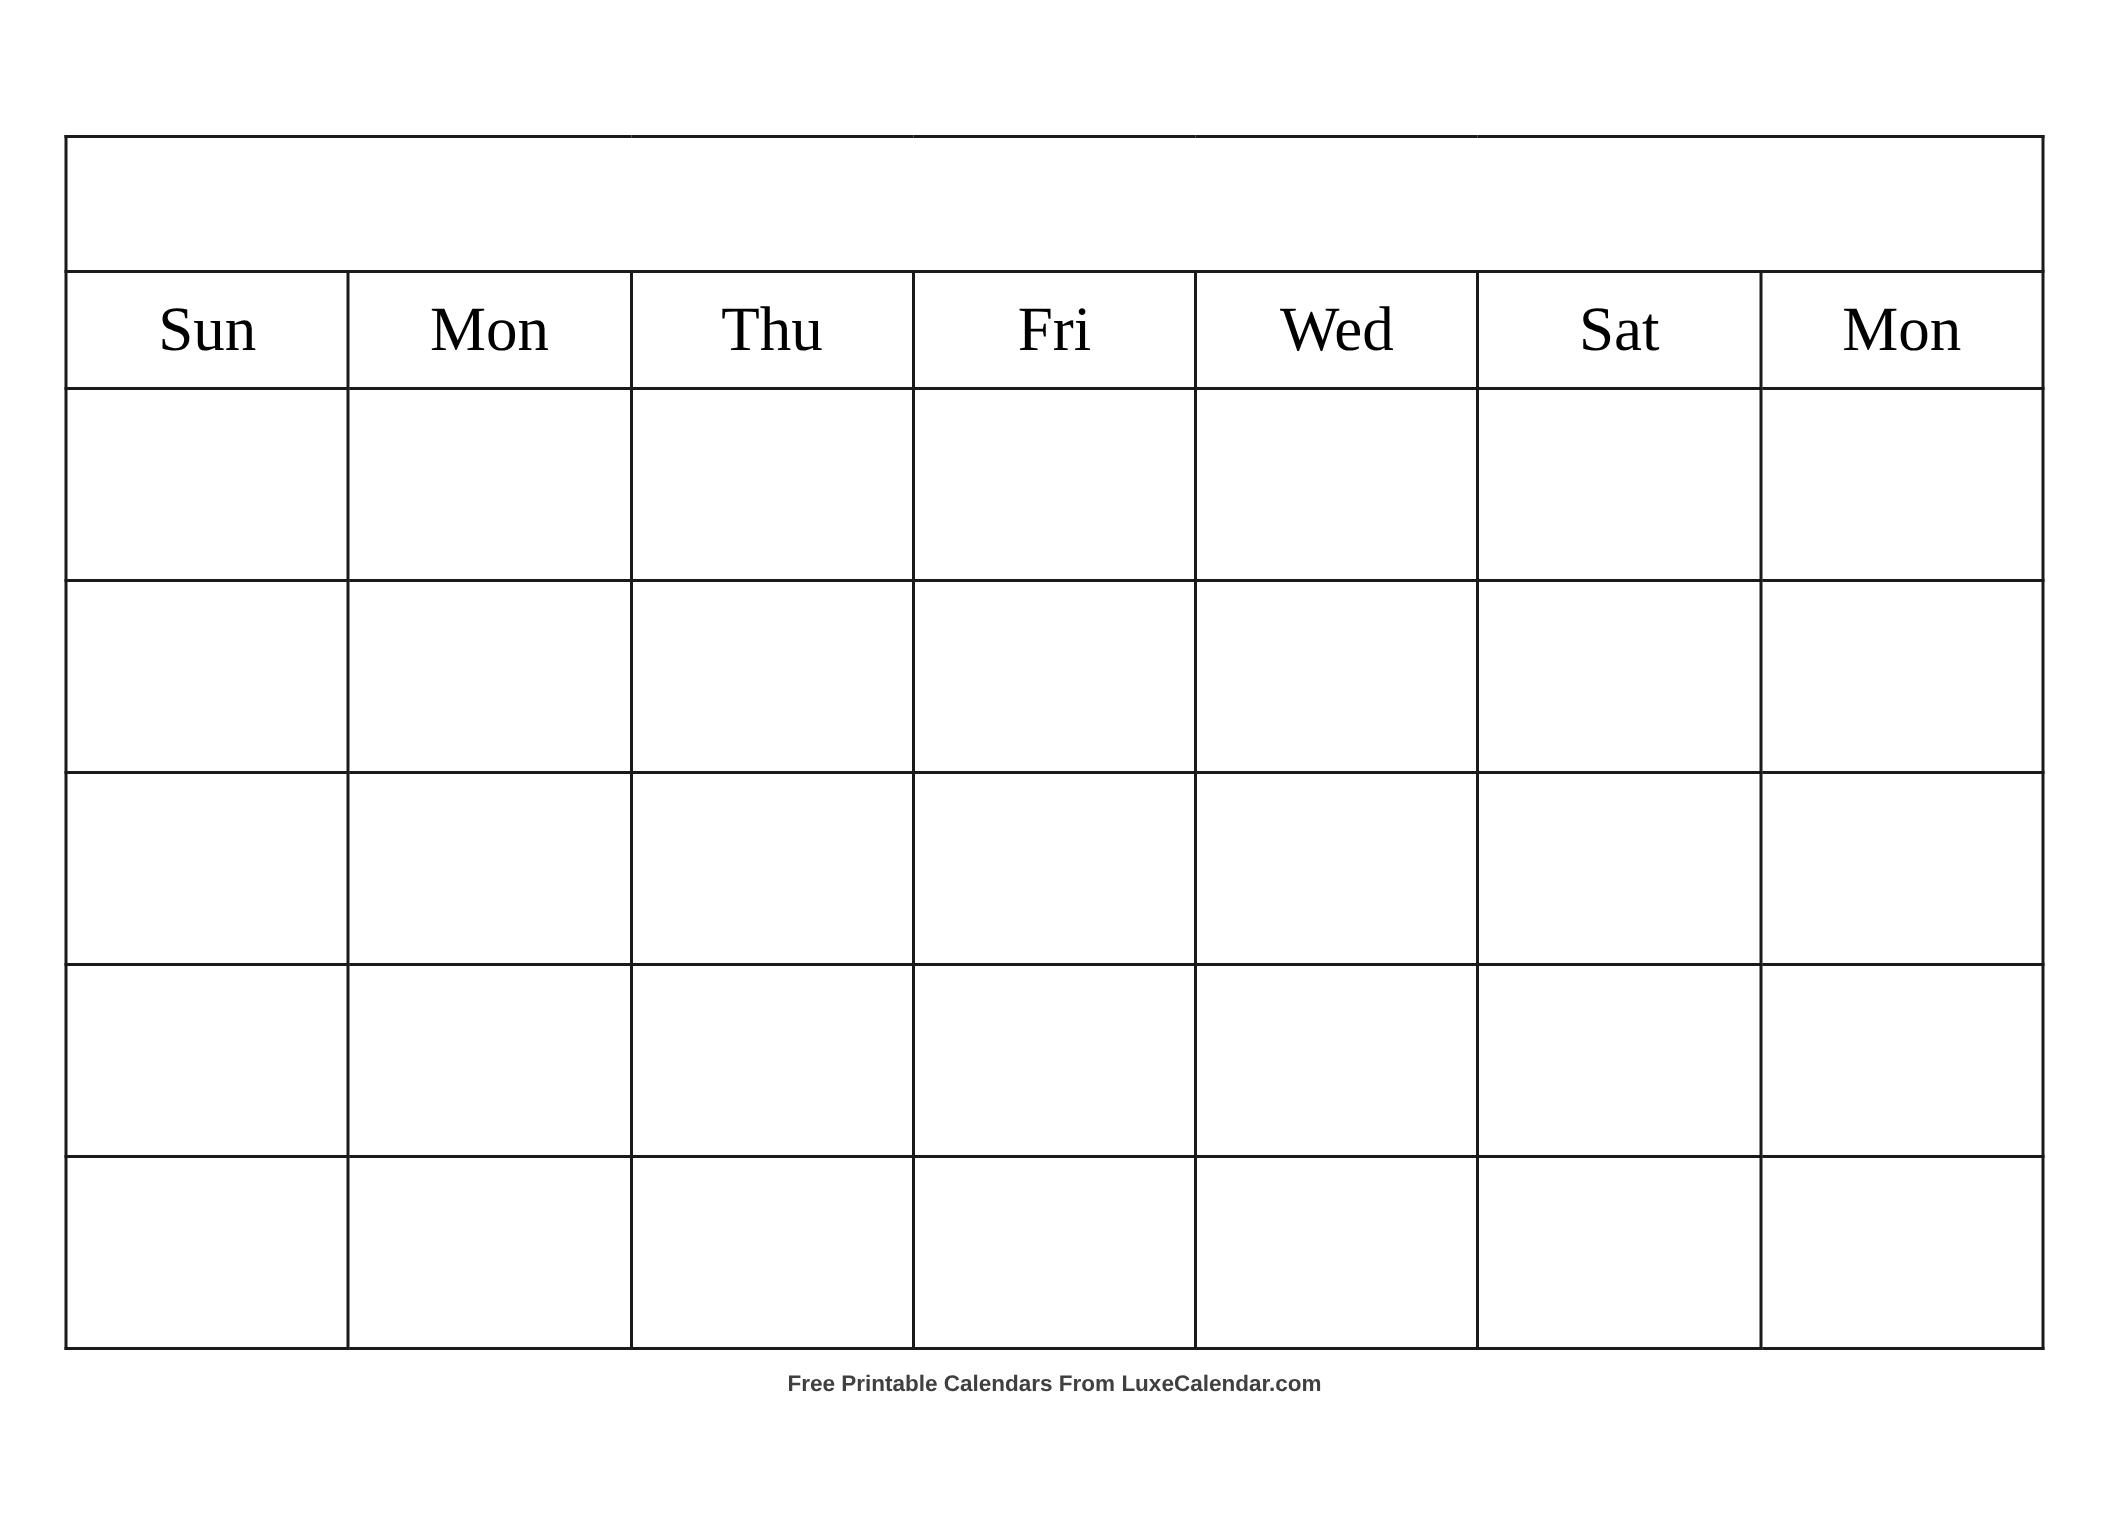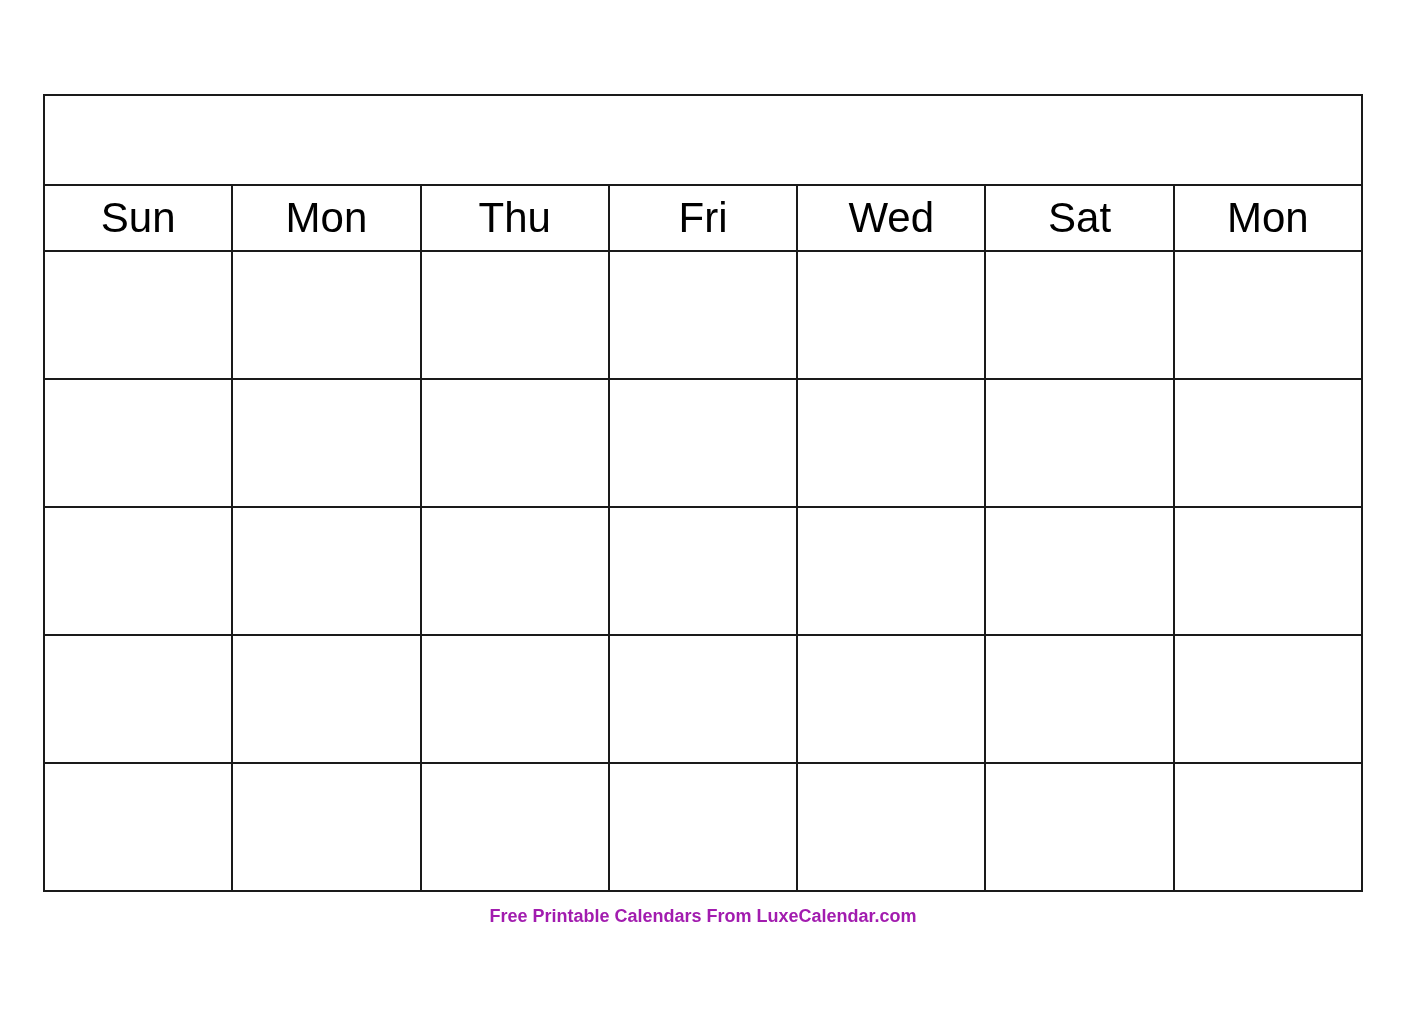--- a/index.html
+++ b/index.html
@@ -35,21 +35,22 @@
     .calendar-title-row {
       height: 90px;
     }
 
     .calendar-title-cell {
       border: 2.5px solid #1a1a1a;
       padding: 10px;
     }
 
     .day-header-row {
-      height: 66px;
+      height: 78px;
+      font-family: Liberation Serif, serif;
     }
 
     .day-header-cell {
       border: 2.5px solid #1a1a1a;
       text-align: center;
       vertical-align: middle;
       font-size: 42px;
       font-weight: normal;
       width: calc(100% / 7);
     }
@@ -57,22 +58,22 @@
     .day-cell {
       border: 2.5px solid #1a1a1a;
       width: calc(100% / 7);
       height: 128px;
       vertical-align: top;
       padding: 6px;
     }
 
     .footer-text {
       margin-top: 14px;
-      font-size: 18px;
-      color: #a21caf;
+      font-size: 15px;
+      color: #404040;
       font-weight: bold;
       font-family: Arial, Helvetica, sans-serif;
     }
   </style>
 </head>
 <body>
 
 <div class="calendar-wrapper">
   <table class="calendar-table">
     <thead>

